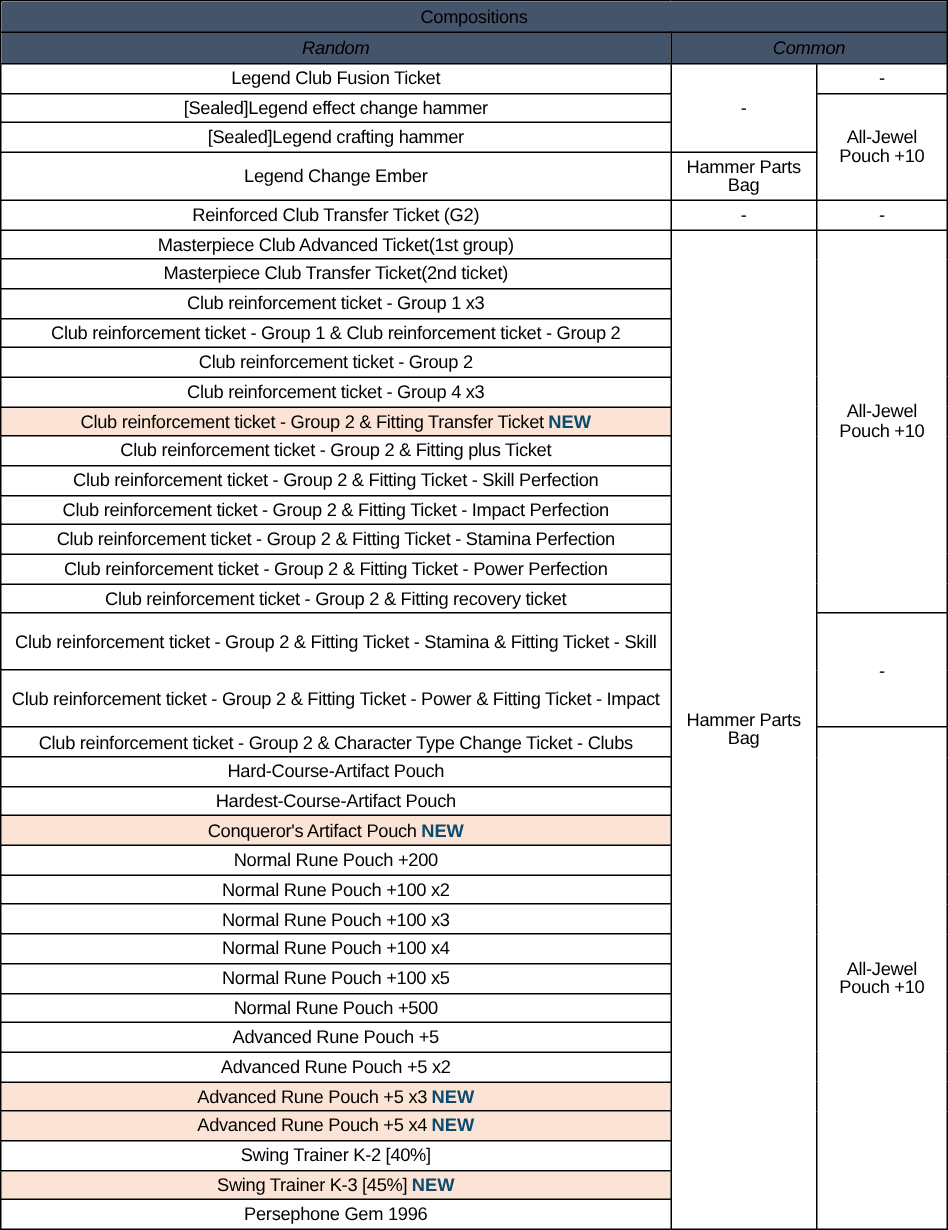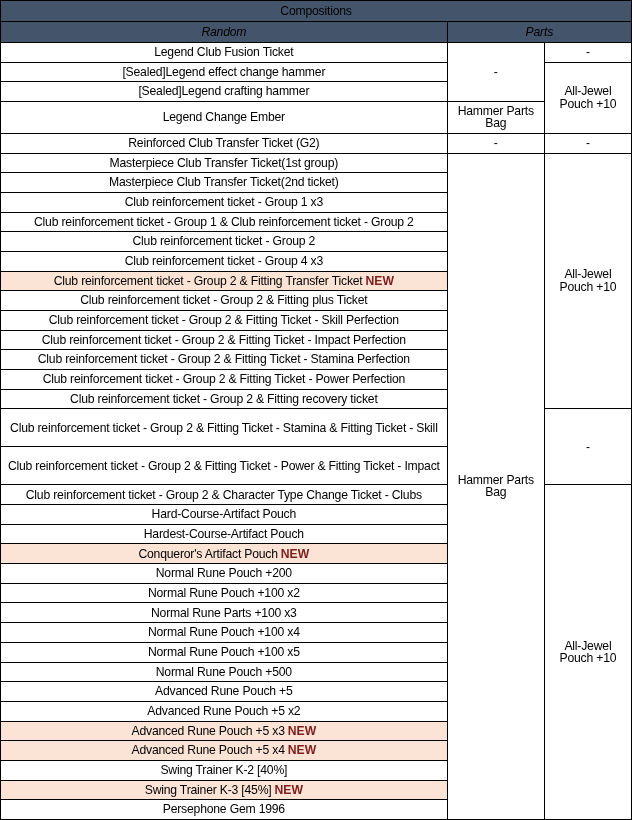--- a/index.html
+++ b/index.html
@@ -48,21 +48,21 @@
   .col-random  { width: 446px; }
   .col-common2 { width: 97px; }
   .col-common3 { width: 87px; }
   tr.data-row { height: 16px; }
   tr.data-row-tall { height: 31px; }
   td.item-cell { text-align: center; }
   td.hl {
     background: #FBE4D5;
   }
   .new-tag {
-    color: #7f1d1d;
+    color: #0c4a6e;
     font-weight: bold;
     margin-left: 3px;
     letter-spacing: 0px;
   }
   td.span-cell {
     vertical-align: middle;
     font-size: 12.2px;
     line-height: 1.14;
   }
 </style>
@@ -74,21 +74,21 @@
     <col class="col-random">
     <col class="col-common2">
     <col class="col-common3">
   </colgroup>
   <thead>
     <tr>
       <th class="hdr-title" colspan="3">Compositions</th>
     </tr>
     <tr>
       <th class="hdr-col">Random</th>
-      <th class="hdr-col" colspan="2">Parts</th>
+      <th class="hdr-col" colspan="2">Common</th>
     </tr>
   </thead>
   <tbody id="table-body">
       <tr class="data-row">
         <td class="item-cell"><span>Legend Club Fusion Ticket</span></td>
         <td class="span-cell" rowspan="3">-</td>
         <td class="span-cell" rowspan="1">-</td>
       </tr>
       <tr class="data-row">
         <td class="item-cell"><span>[Sealed]Legend effect change hammer</span></td>
@@ -100,21 +100,21 @@
       <tr class="data-row">
         <td class="item-cell"><span>Legend Change Ember</span></td>
         <td class="span-cell" rowspan="1">Hammer Parts Bag</td>
       </tr>
       <tr class="data-row">
         <td class="item-cell"><span>Reinforced Club Transfer Ticket (G2)</span></td>
         <td class="span-cell" rowspan="1">-</td>
         <td class="span-cell" rowspan="1">-</td>
       </tr>
       <tr class="data-row">
-        <td class="item-cell"><span>Masterpiece Club Transfer Ticket(1st group)</span></td>
+        <td class="item-cell"><span>Masterpiece Club Advanced Ticket(1st group)</span></td>
         <td class="span-cell" rowspan="32">Hammer Parts Bag</td>
         <td class="span-cell" rowspan="13">All-Jewel Pouch +10</td>
       </tr>
       <tr class="data-row">
         <td class="item-cell"><span>Masterpiece Club Transfer Ticket(2nd ticket)</span></td>
       </tr>
       <tr class="data-row">
         <td class="item-cell"><span>Club reinforcement ticket - Group 1 x3</span></td>
       </tr>
       <tr class="data-row">
@@ -167,21 +167,21 @@
       <tr class="data-row">
         <td class="item-cell hl"><span>Conqueror's Artifact Pouch</span><span class="new-tag">NEW</span></td>
       </tr>
       <tr class="data-row">
         <td class="item-cell"><span>Normal Rune Pouch +200</span></td>
       </tr>
       <tr class="data-row">
         <td class="item-cell"><span>Normal Rune Pouch +100 x2</span></td>
       </tr>
       <tr class="data-row">
-        <td class="item-cell"><span>Normal Rune Parts +100 x3</span></td>
+        <td class="item-cell"><span>Normal Rune Pouch +100 x3</span></td>
       </tr>
       <tr class="data-row">
         <td class="item-cell"><span>Normal Rune Pouch +100 x4</span></td>
       </tr>
       <tr class="data-row">
         <td class="item-cell"><span>Normal Rune Pouch +100 x5</span></td>
       </tr>
       <tr class="data-row">
         <td class="item-cell"><span>Normal Rune Pouch +500</span></td>
       </tr>

